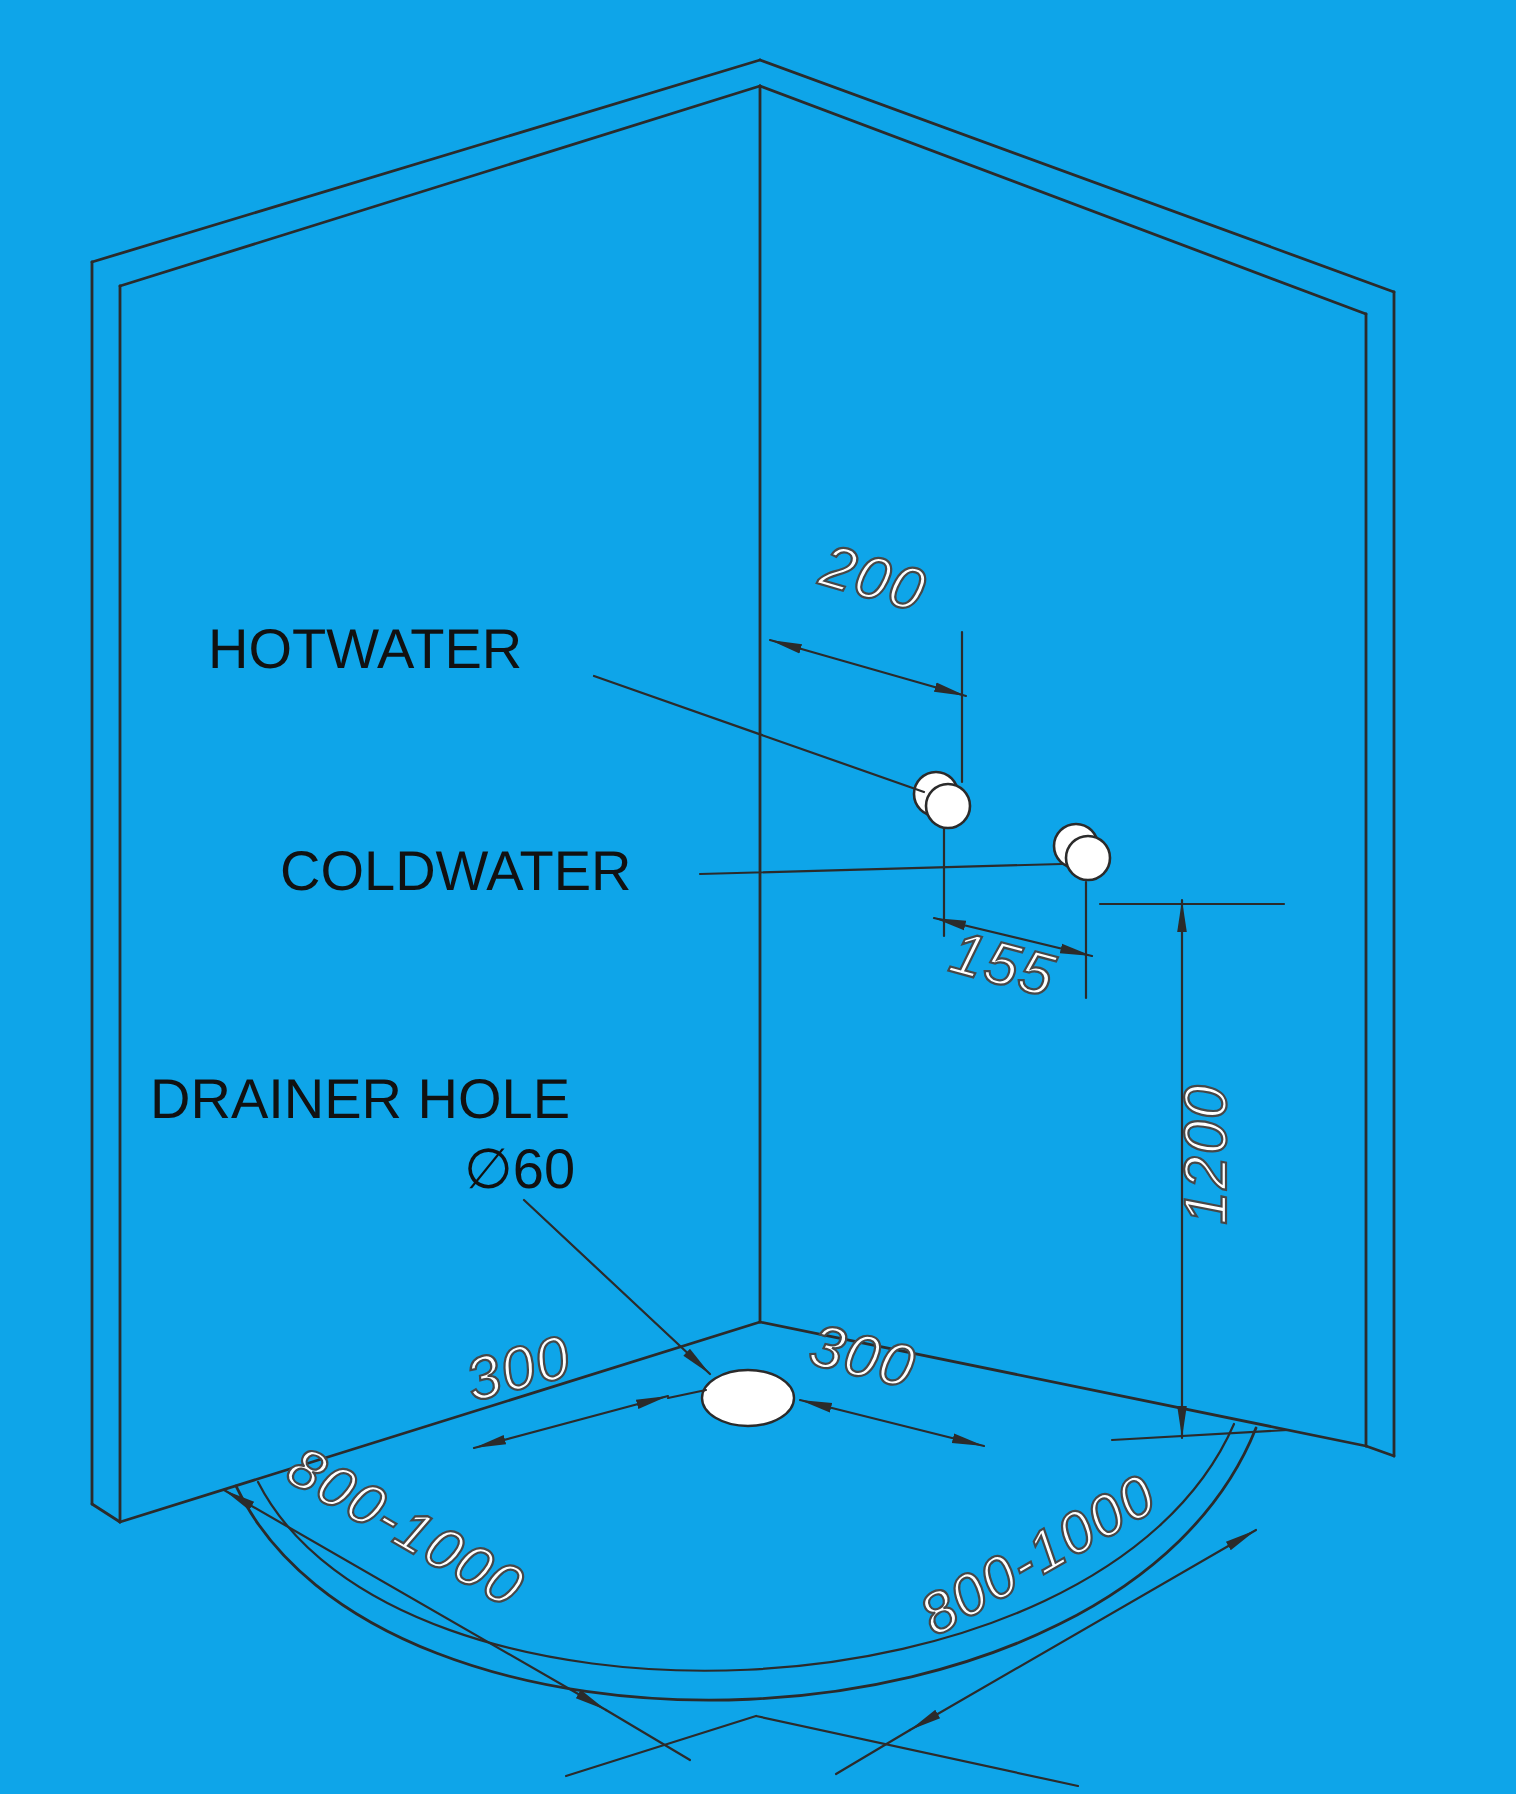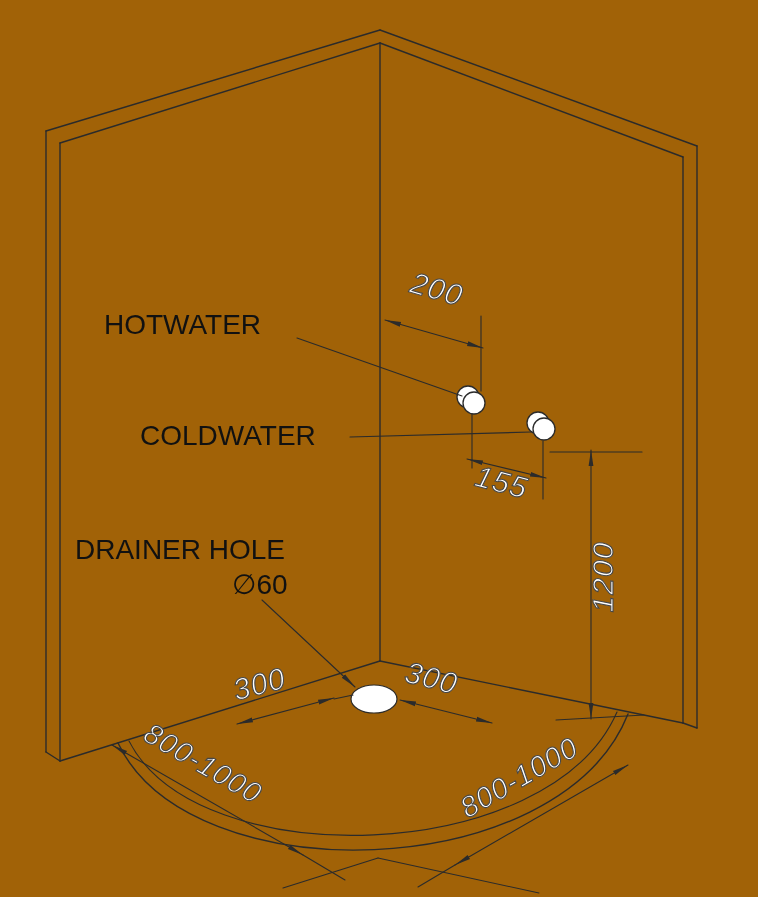--- a/index.html
+++ b/index.html
@@ -1,16 +1,16 @@
 <!DOCTYPE html>
 <html><head>
 <meta charset="utf-8">
 <style>
   html,body{margin:0;padding:0;background:#ffffff;}
-  .stage{position:relative;width:758px;height:897px;background:#a16207;overflow:hidden;}
+  .stage{position:relative;width:758px;height:897px;background:#0ea5e9;overflow:hidden;}
   svg{display:block;}
   .ln{stroke:#2b2b2b;stroke-width:1.4;fill:none;stroke-linecap:round;}
   .thin{stroke:#2b2b2b;stroke-width:1.1;fill:none;stroke-linecap:round;}
   .fit{fill:#ffffff;stroke:#2b2b2b;stroke-width:1.3;}
   .drain{fill:#ffffff;stroke:#2b2b2b;stroke-width:1.2;}
   text{font-family:"Liberation Sans","DejaVu Sans",sans-serif;}
   .lbl{font-size:28px;fill:#111111;}
   .dim{font-size:30px;font-style:italic;fill:#ffffff;stroke:#474747;stroke-width:1.1px;letter-spacing:1px;}
   .dimBig{font-size:29px;}
 </style>

